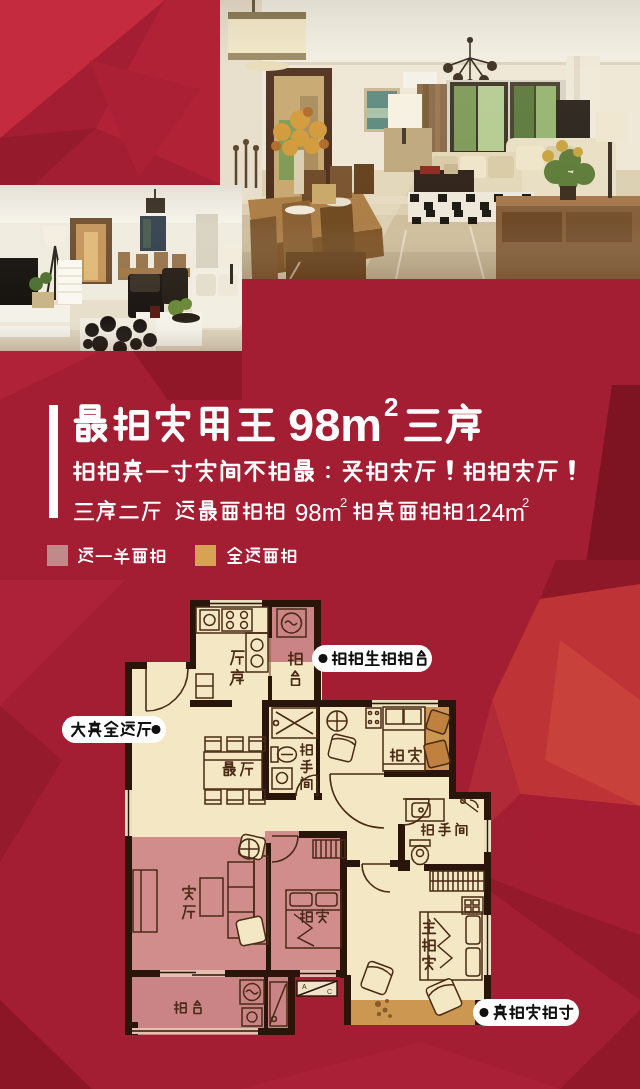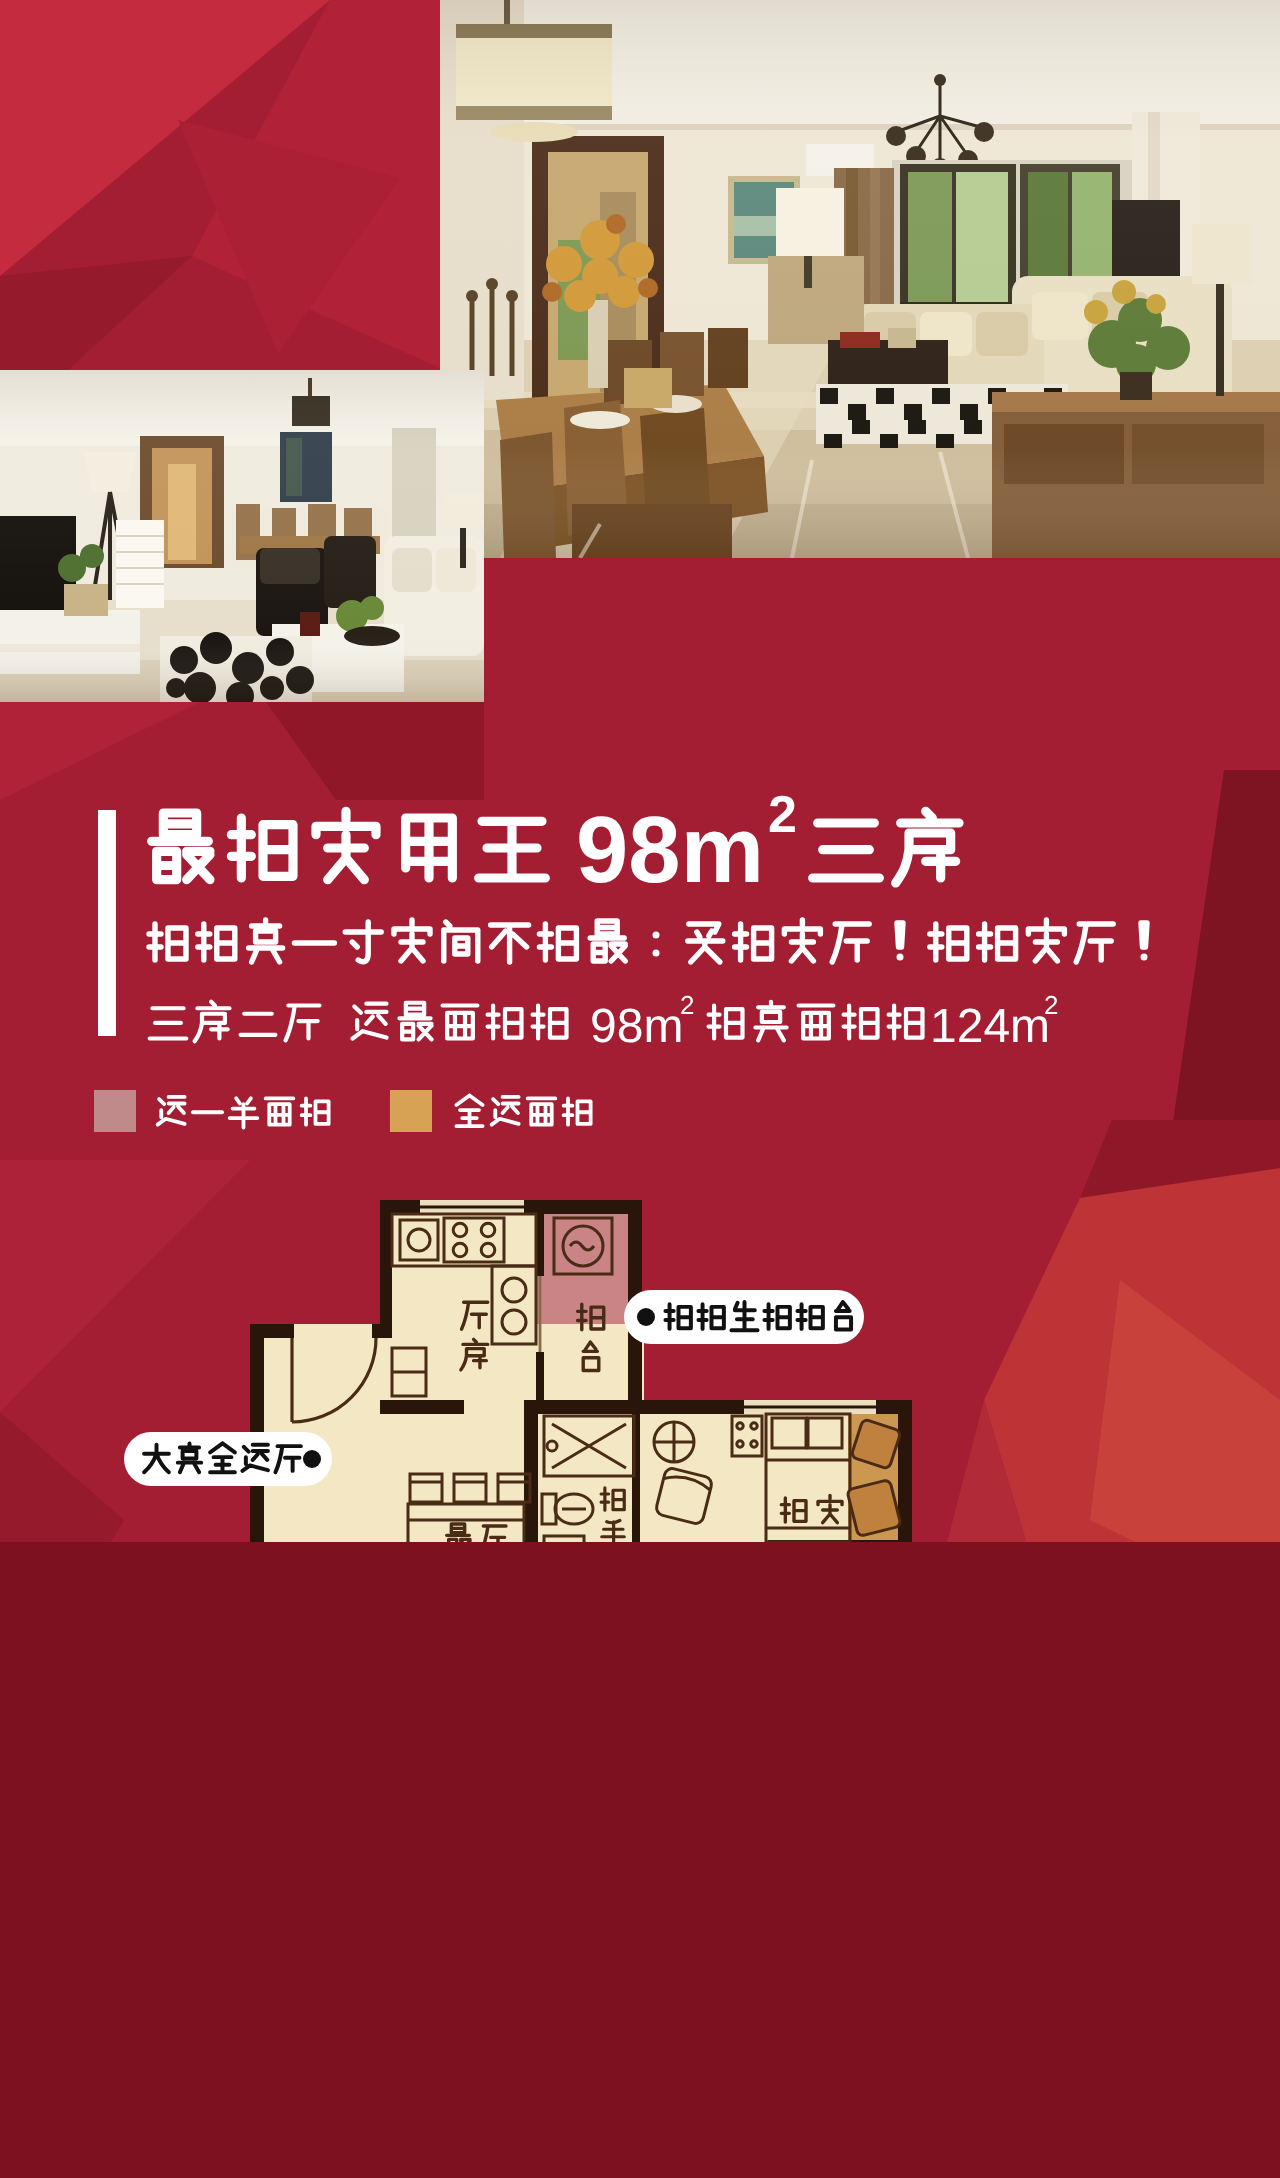--- a/index.html
+++ b/index.html
@@ -1,14 +1,14 @@
 <!DOCTYPE html>
 <html><head><meta charset="utf-8"><style>
 html,body{margin:0;padding:0;background:#7d1120;}
-.page{position:relative;width:640px;height:771px;overflow:hidden;font-family:"Liberation Sans",sans-serif;}
+.page{position:relative;width:640px;height:1089px;overflow:hidden;font-family:"Liberation Sans",sans-serif;}
 </style></head><body>
 <div class="page">
 <svg width="640" height="1089" viewBox="0 0 640 1089" xmlns="http://www.w3.org/2000/svg">
 <defs>
 <symbol id="g-wang" viewBox="0 0 96 96" overflow="visible">
           <path d="M12 16 H84 M18 48 H78 M8 84 H88 M48 16 V84" fill="none" stroke-linecap="round" stroke-linejoin="round"></path>
         </symbol>
 <symbol id="g-san" viewBox="0 0 96 96" overflow="visible">
           <path d="M14 18 H82 M20 50 H76 M8 84 H88" fill="none" stroke-linecap="round" stroke-linejoin="round"></path>
         </symbol>

